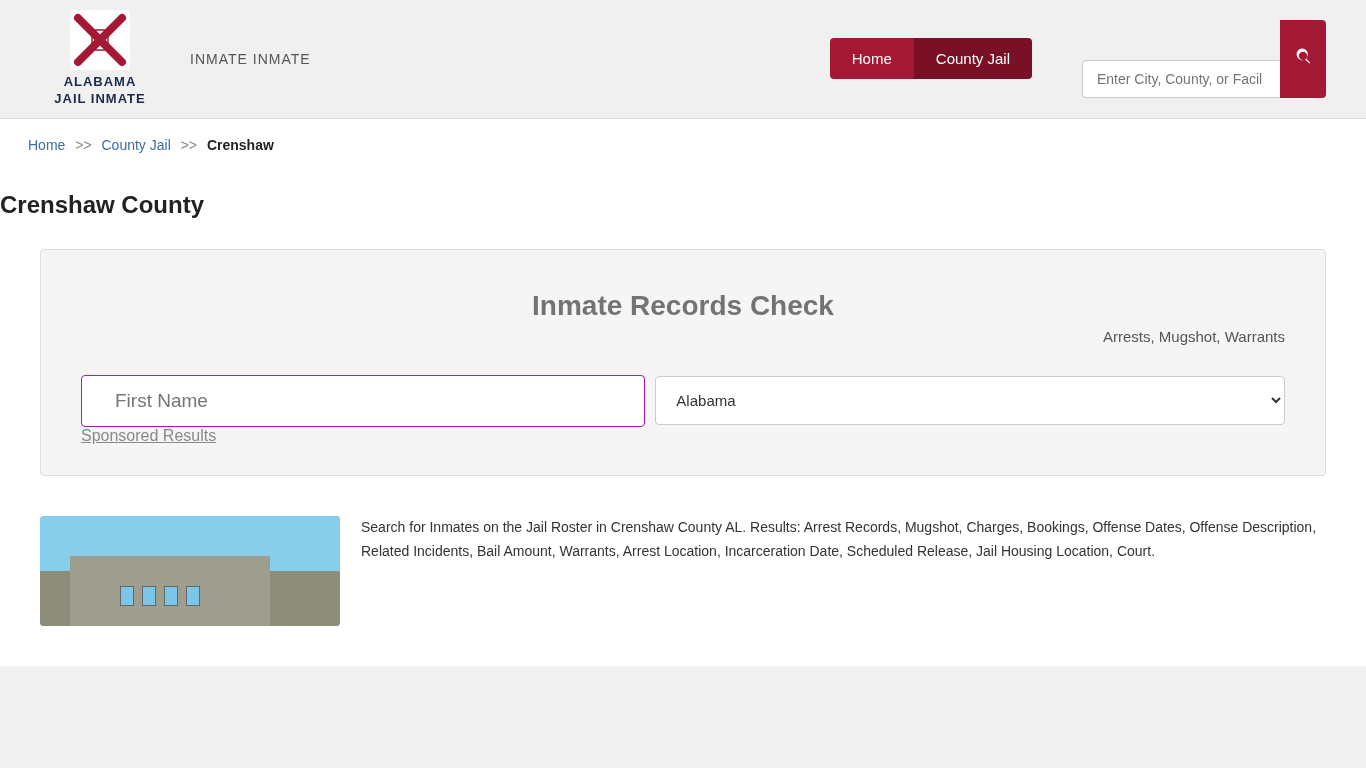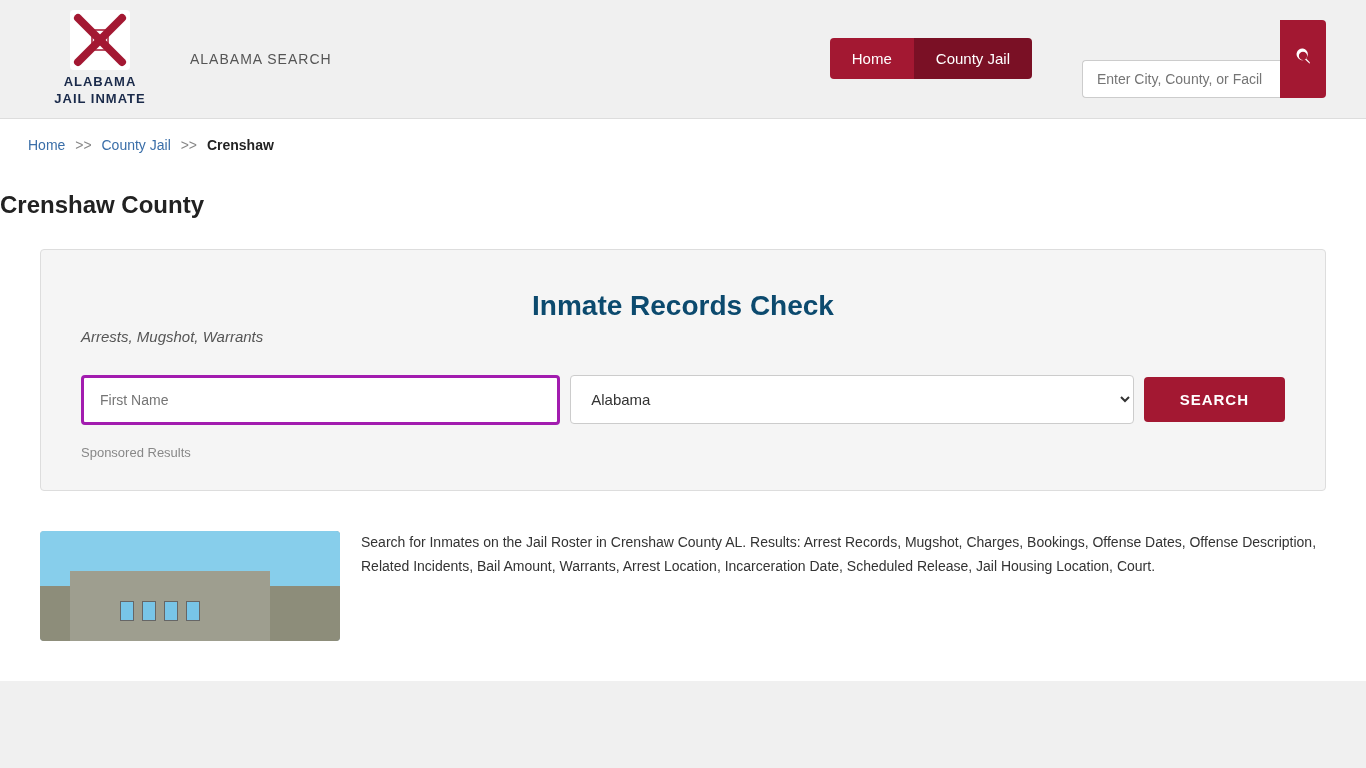--- a/index.html
+++ b/index.html
@@ -132,40 +132,39 @@
       background: #f5f5f5;
       border: 1px solid #ddd;
       margin: 20px 40px;
       padding: 40px 40px 30px;
       border-radius: 4px;
     }
     .records-card-title {
       text-align: center;
       font-size: 28px;
       font-weight: bold;
-      color: #0c4a6e;
+      color: #737373;
       margin-bottom: 6px;
     }
     .records-card-subtitle {
-      text-align: left;
+      text-align: right;
       font-size: 15px;
       color: #555;
       margin-bottom: 30px;
-      font-style: italic;
     }
     .records-form {
       display: flex;
       gap: 10px;
       align-items: center;
     }
     .records-form input[type="text"] {
       flex: 1;
-      padding: 14px 16px;
-      font-size: 14px;
-      border: 3px solid #a21caf;
+      padding: 14px 33px;
+      font-size: 19px;
+      border: 1px solid #a21caf;
       border-radius: 4px;
       background: #fff;
       color: #888;
     }
     .records-form select {
       flex: 1.2;
       padding: 14px 16px;
       font-size: 15px;
       border: 1px solid #ccc;
       border-radius: 4px;
@@ -177,23 +176,23 @@
       color: #fff;
       border: none;
       padding: 14px 36px;
       font-size: 15px;
       font-weight: bold;
       letter-spacing: 1px;
       cursor: pointer;
       border-radius: 4px;
     }
     .sponsored-label {
-      font-size: 13px;
+      font-size: 16px;
       color: #888;
-      margin-top: 20px;
+      text-decoration: underline;
     }
 
     
     .bottom-section {
       display: flex;
       gap: 21px;
       padding: 20px 40px 40px;
       background: #fff;
     }
     .facility-img {
@@ -256,21 +255,21 @@
       <line x1="52" y1="8" x2="8" y2="52" stroke="#a31832" stroke-width="8" stroke-linecap="round"></line>
 
       <rect x="22" y="20" width="16" height="20" fill="none" stroke="#a31832" stroke-width="1.5"></rect>
     </svg>
     <div class="logo-text">
       <span>ALABAMA</span><br>
       <span>JAIL INMATE</span>
     </div>
   </div>
 
-  <span class="inmate-search-label">ALABAMA SEARCH</span>
+  <span class="inmate-search-label">INMATE INMATE</span>
 
   <nav class="nav-buttons">
     <button class="nav-btn">Home</button>
     <button class="nav-btn active">County Jail</button>
   </nav>
 
   <div class="search-bar-wrap">
     <input type="text" placeholder="Enter City, County, or Facil" style="">
     <button>
       <svg viewBox="0 0 24 24">
@@ -293,21 +292,20 @@
   <h1 class="page-title">Crenshaw County</h1>
 
   <div class="records-card">
     <h2 class="records-card-title">Inmate Records Check</h2>
     <p class="records-card-subtitle">Arrests, Mugshot, Warrants</p>
 
     <div class="records-form">
       <input type="text" placeholder="First Name" style="">
       <select id="state-select">
       <option value="Alabama">Alabama</option><option value="Alaska">Alaska</option><option value="Arizona">Arizona</option><option value="Arkansas">Arkansas</option><option value="California">California</option><option value="Colorado">Colorado</option><option value="Connecticut">Connecticut</option><option value="Delaware">Delaware</option><option value="Florida">Florida</option><option value="Georgia">Georgia</option><option value="Hawaii">Hawaii</option><option value="Idaho">Idaho</option><option value="Illinois">Illinois</option><option value="Indiana">Indiana</option><option value="Iowa">Iowa</option><option value="Kansas">Kansas</option><option value="Kentucky">Kentucky</option><option value="Louisiana">Louisiana</option><option value="Maine">Maine</option><option value="Maryland">Maryland</option><option value="Massachusetts">Massachusetts</option><option value="Michigan">Michigan</option><option value="Minnesota">Minnesota</option><option value="Mississippi">Mississippi</option><option value="Missouri">Missouri</option><option value="Montana">Montana</option><option value="Nebraska">Nebraska</option><option value="Nevada">Nevada</option><option value="New Hampshire">New Hampshire</option><option value="New Jersey">New Jersey</option><option value="New Mexico">New Mexico</option><option value="New York">New York</option><option value="North Carolina">North Carolina</option><option value="North Dakota">North Dakota</option><option value="Ohio">Ohio</option><option value="Oklahoma">Oklahoma</option><option value="Oregon">Oregon</option><option value="Pennsylvania">Pennsylvania</option><option value="Rhode Island">Rhode Island</option><option value="South Carolina">South Carolina</option><option value="South Dakota">South Dakota</option><option value="Tennessee">Tennessee</option><option value="Texas">Texas</option><option value="Utah">Utah</option><option value="Vermont">Vermont</option><option value="Virginia">Virginia</option><option value="Washington">Washington</option><option value="West Virginia">West Virginia</option><option value="Wisconsin">Wisconsin</option><option value="Wyoming">Wyoming</option></select>
-      <button class="search-btn">SEARCH</button>
     </div>
 
     <p class="sponsored-label">Sponsored Results</p>
   </div>
 
   <div class="bottom-section">
 
     <div class="facility-img">
       <div class="facility-img-inner">
         <div class="building">

